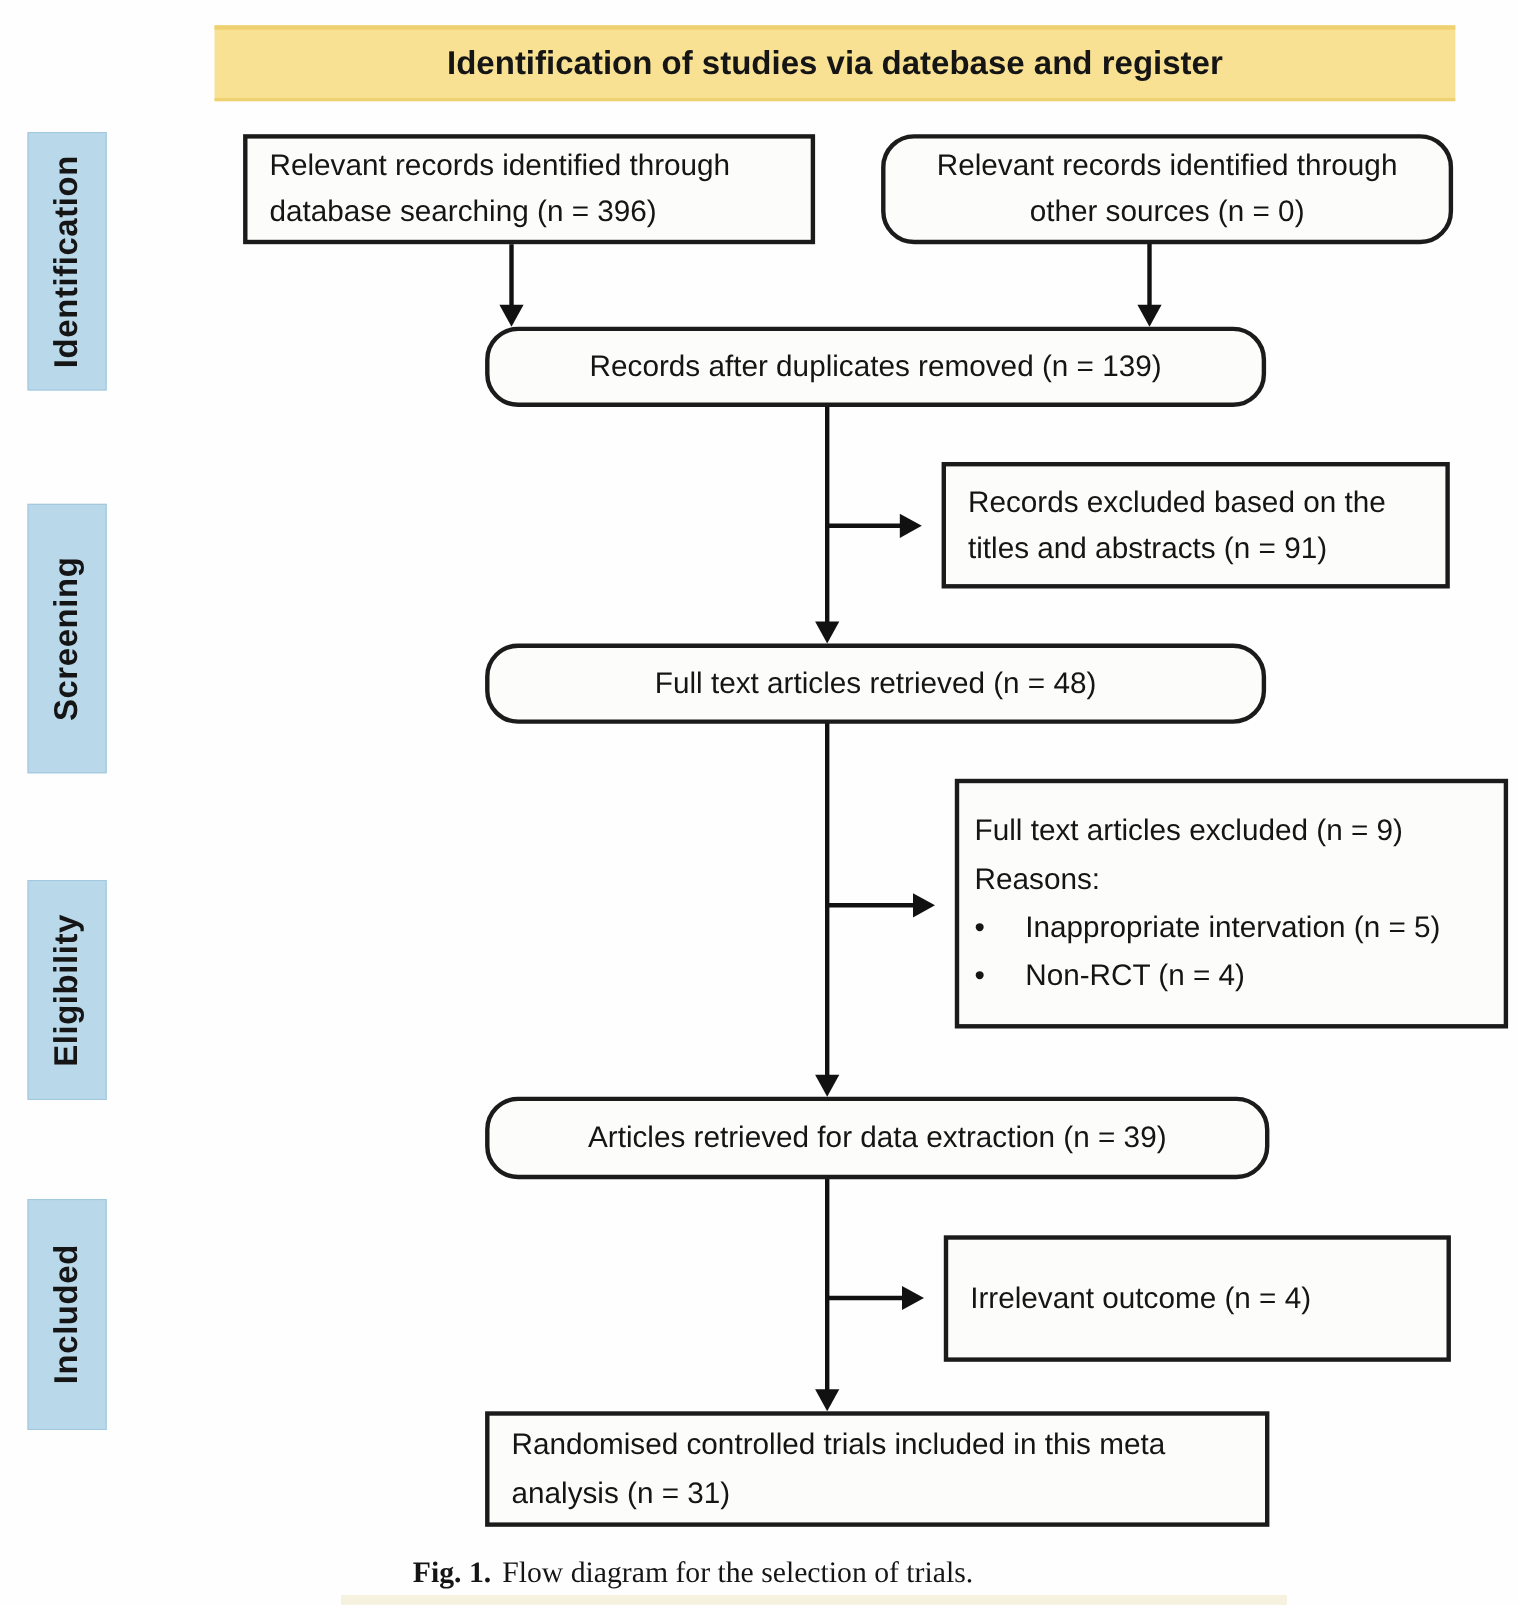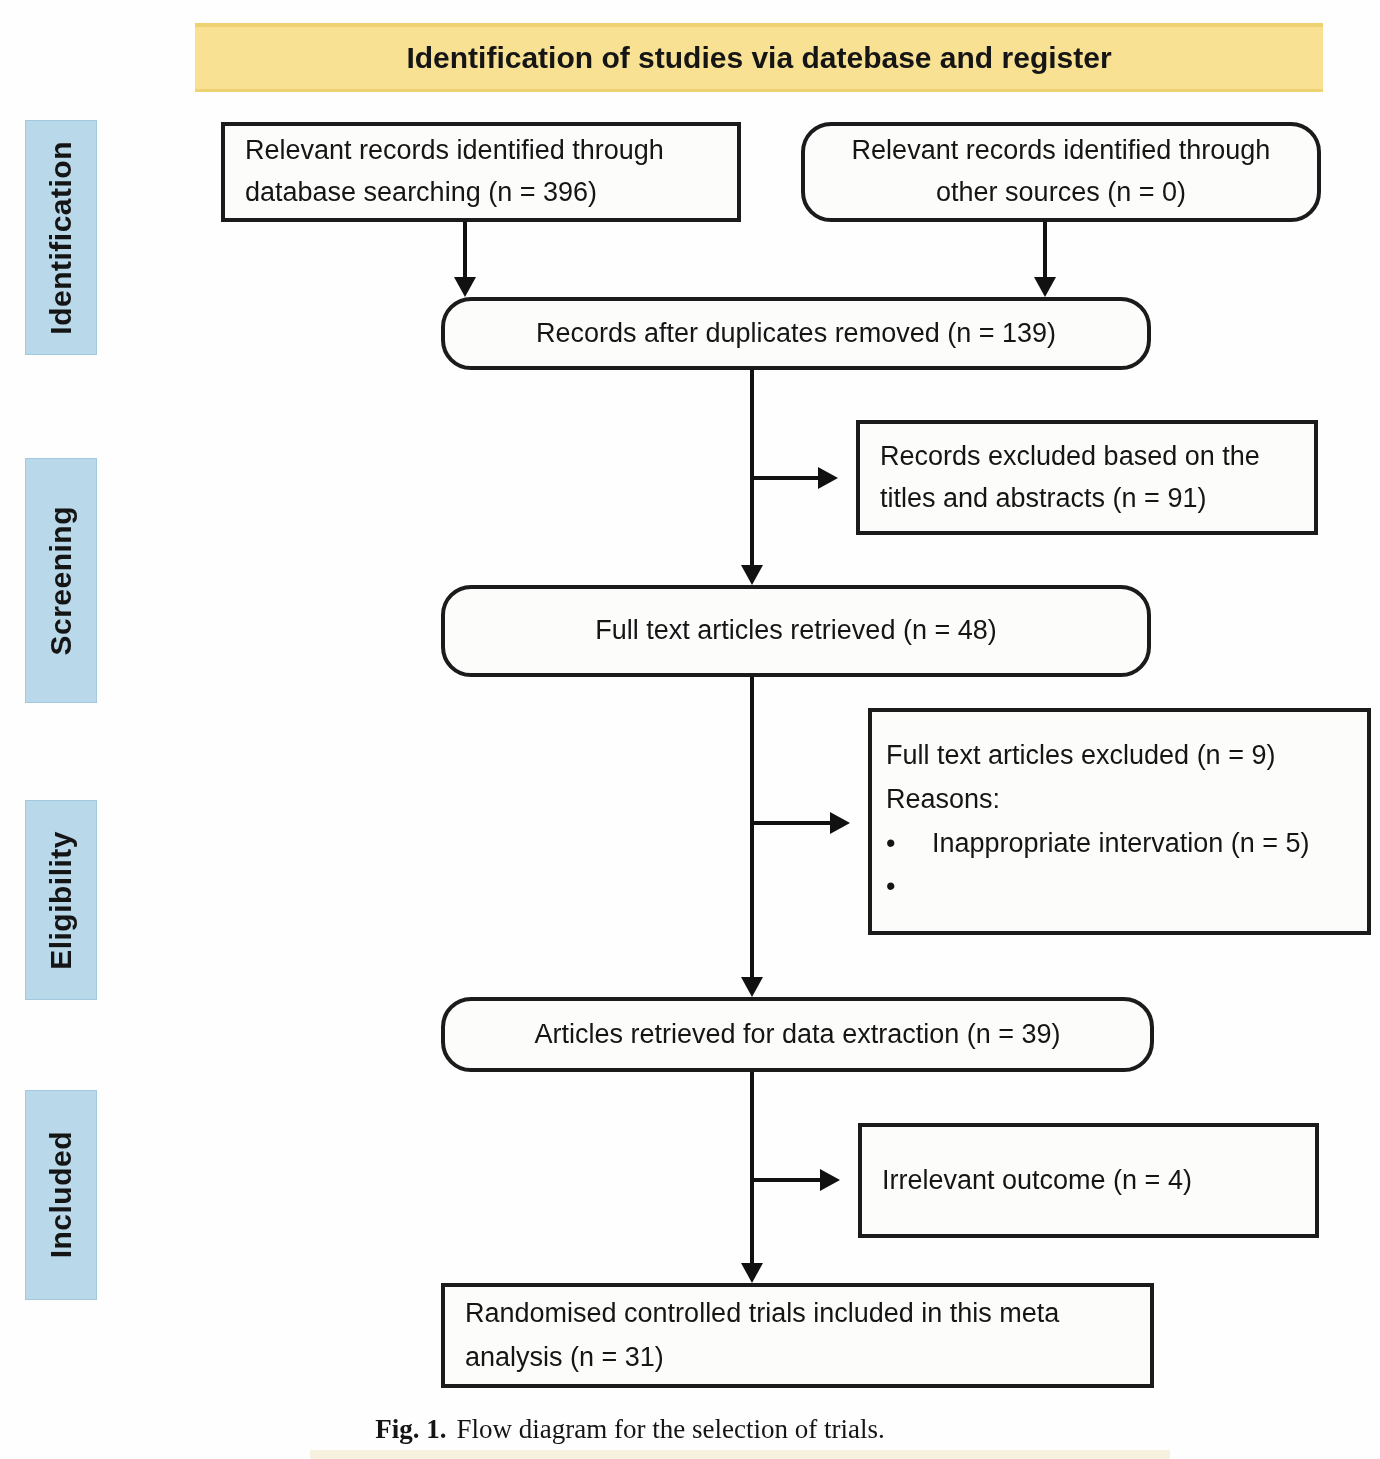--- a/index.html
+++ b/index.html
@@ -46,21 +46,21 @@
     display:flex;flex-direction:column;justify-content:center;
     font-size:27px;line-height:1.55;padding:6px 20px;margin-left:16px;
   }
   .fbox.center{align-items:center;text-align:center;border-radius:30px;}
   .fbox.left{align-items:flex-start;text-align:left;}
 
   .box-a{left:205px;top:122px;width:520px;height:100px;}
   .box-b{left:785px;top:122px;width:520px;height:100px;}
   .box-c{left:425px;top:297px;width:710px;height:73px;}
   .box-d{left:840px;top:420px;width:462px;height:115px;}
-  .box-e{left:425px;top:585px;width:710px;height:92px;}
+  .box-e{left:425px;top:585px;width:710px;height:73px;}
   .box-f{left:852px;top:708px;width:503px;height:227px;padding-left:14px;padding-right:10px;line-height:1.62;}
   .box-g{left:425px;top:997px;width:713px;height:75px;}
   .box-h{left:842px;top:1123px;width:461px;height:115px;line-height:1.7;}
   .box-i{left:425px;top:1283px;width:713px;height:105px;line-height:1.6;}
 
   .bullet-row{display:flex;}
   .bullet-row .marker{width:46px;flex:0 0 46px;}
 
   .caption{
     position:absolute;left:0;top:1414px;width:1260px;
@@ -146,20 +146,21 @@
 
   <div class="fbox left box-f">
     <span>Full text articles excluded (n = 9)</span>
     <span>Reasons:</span>
     <div class="bullet-row">
       <span class="marker">•</span>
       <span>Inappropriate intervation (n = 5)</span>
     </div>
     <div class="bullet-row">
       <span class="marker">•</span>
+      <span>Non-RCT (n = 4)</span>
     </div>
   </div>
 
   <div class="fbox center box-g">
     <span>Articles retrieved for data extraction (n = 39)</span>
   </div>
 
   <div class="fbox left box-h">
     <span>Irrelevant outcome (n = 4)</span>
   </div>

